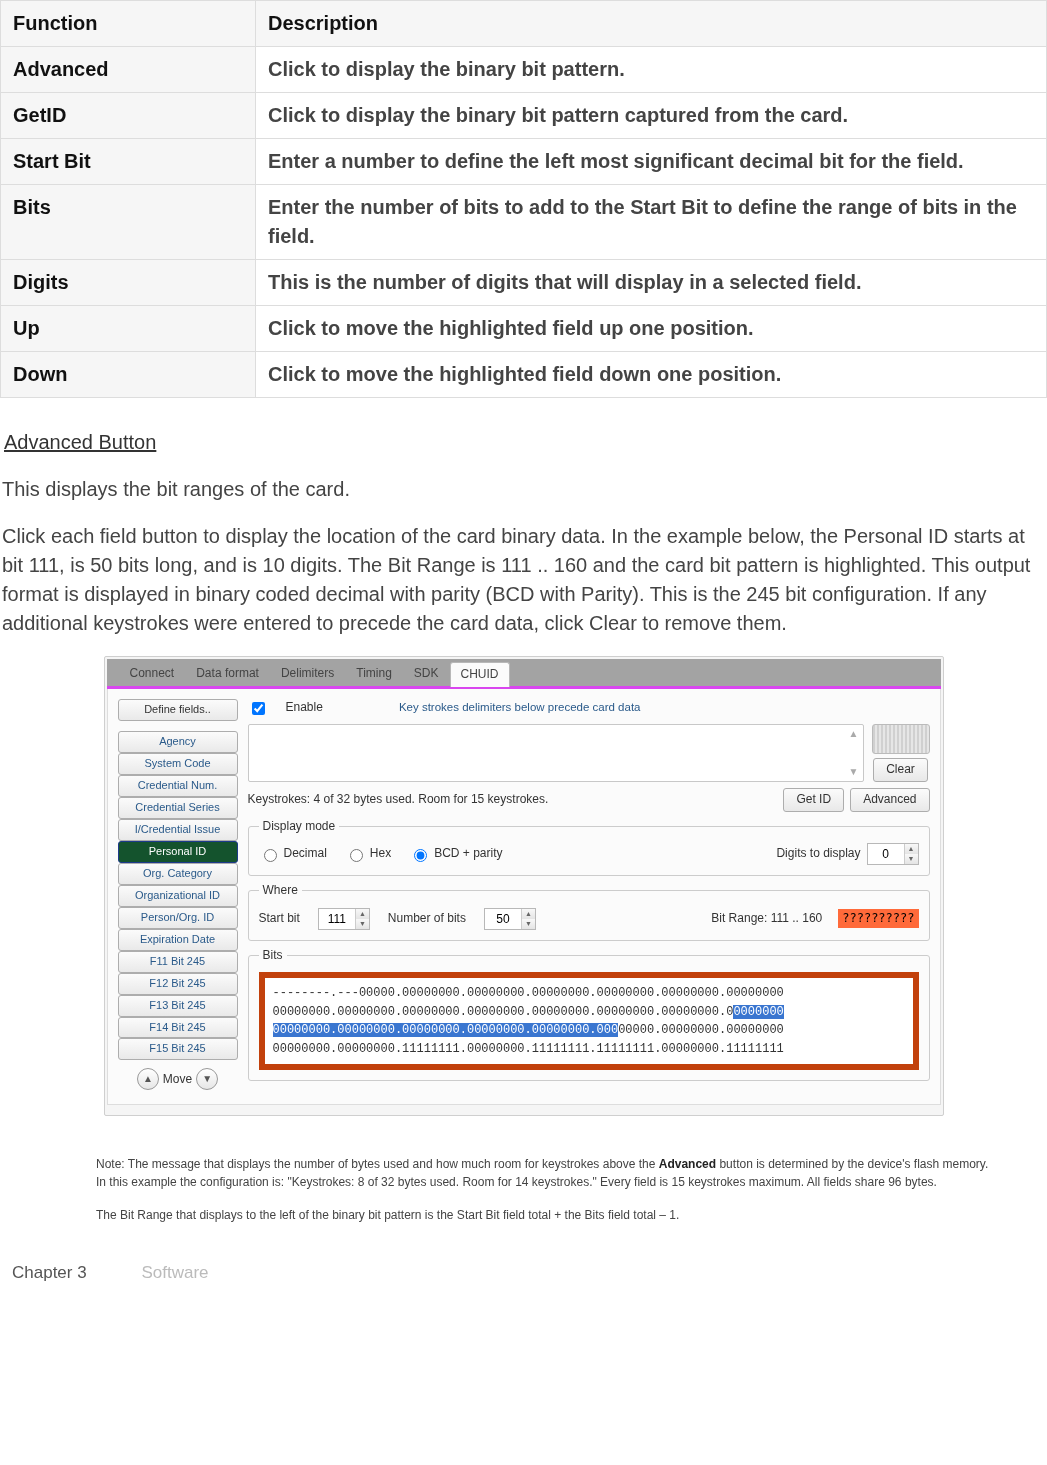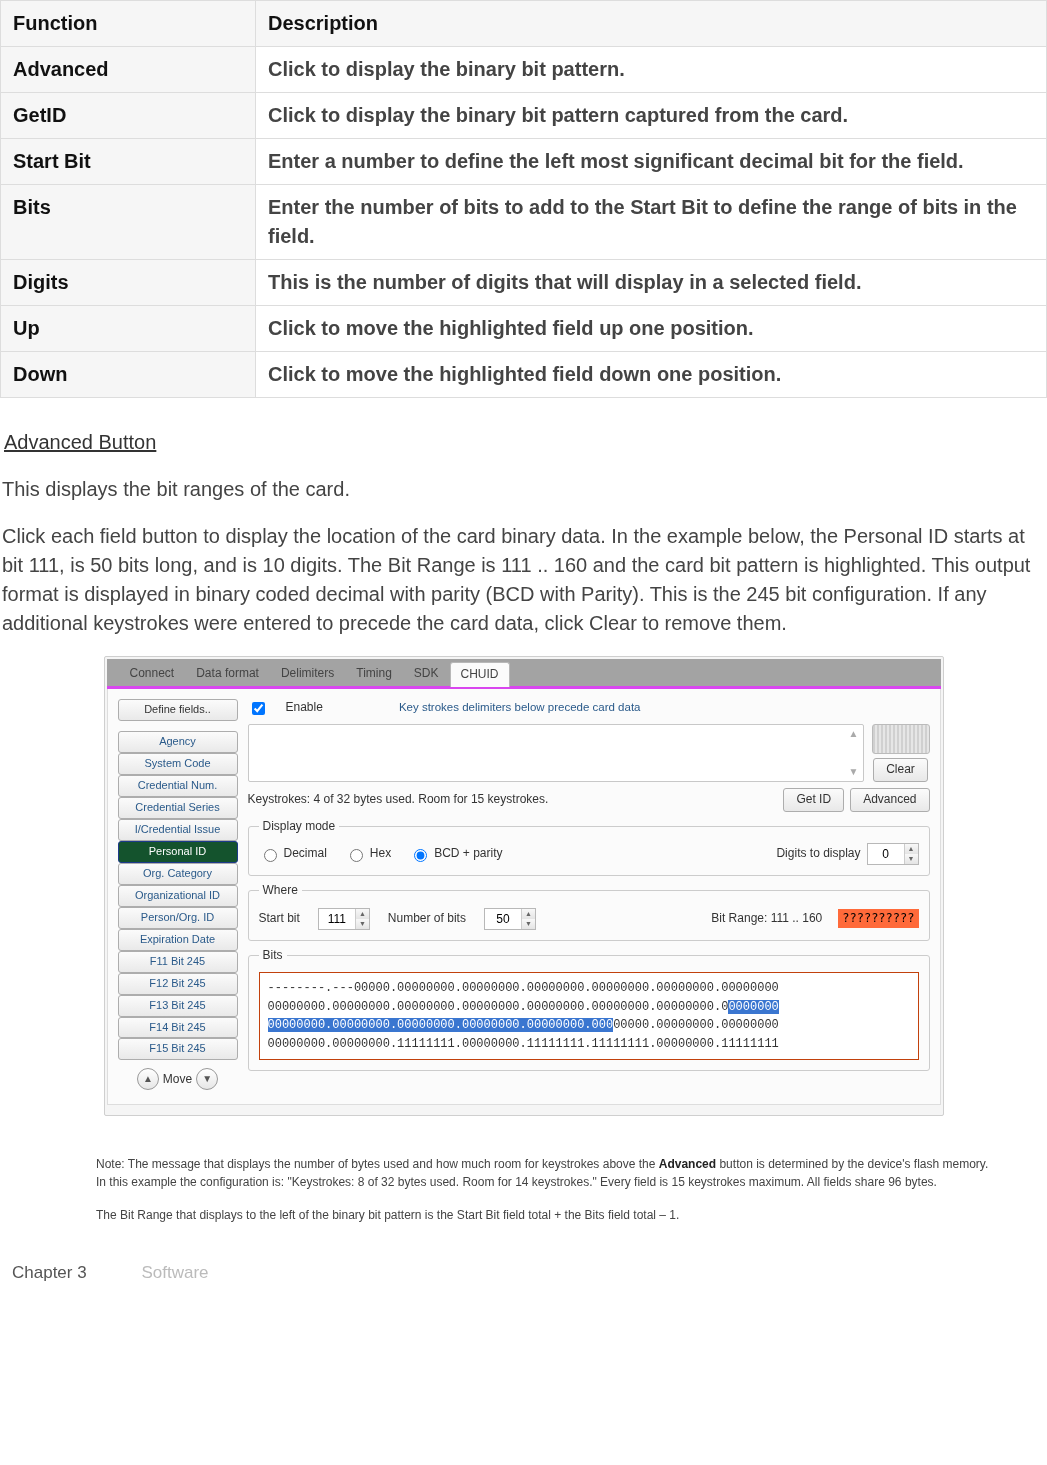--- a/index.html
+++ b/index.html
@@ -155,21 +155,21 @@
     .spinbtns { display:flex; flex-direction:column; }
     .spinbtns span {
       width:14px; height:10px; border-left:1px solid #ccc; background:linear-gradient(#f8f8f8,#e4e4e4);
       font-size:7px; line-height:10px; text-align:center; color:#666; cursor:pointer;
     }
 
     .bitrange { display:flex; align-items:center; gap:6px; }
     .qblock { background:#ff6a3a; color:#000; padding:1px 4px; font-family:monospace; font-size:12px; }
 
     .bitsbox {
-      background:#fff; border:1px solid #c2410c; padding:6px 8px; font-family:"Courier New", monospace;
+      background:#fff; border:6px solid #c2410c; padding:6px 8px; font-family:"Courier New", monospace;
       font-size:12px; line-height:1.55; white-space:pre; overflow:hidden;
     }
     .hl { background:#3a76d0; color:#fff; }
 
     
     .notes { padding: 0 48px 0 96px; }
     .notes p { font-size:12px; color:#444; margin:16px 0; }
     .notes b { font-weight:900; font-family:Arial,sans-serif; color:#222; }
 
     .footer {

